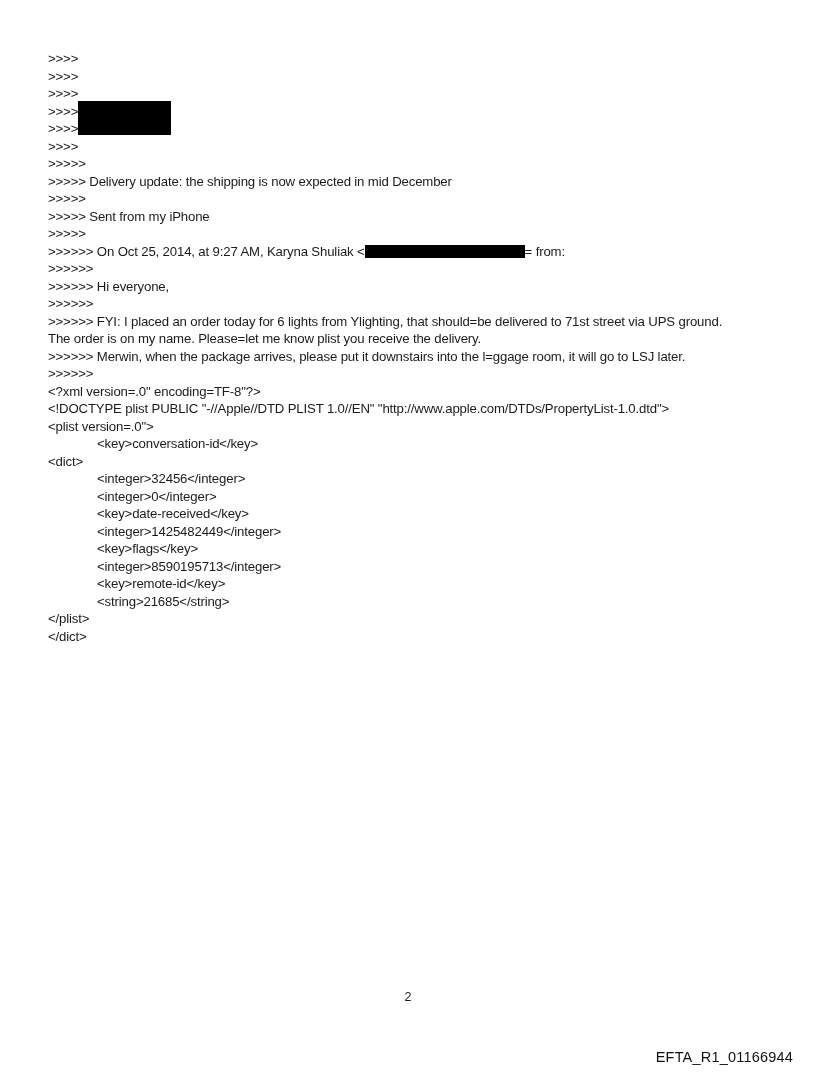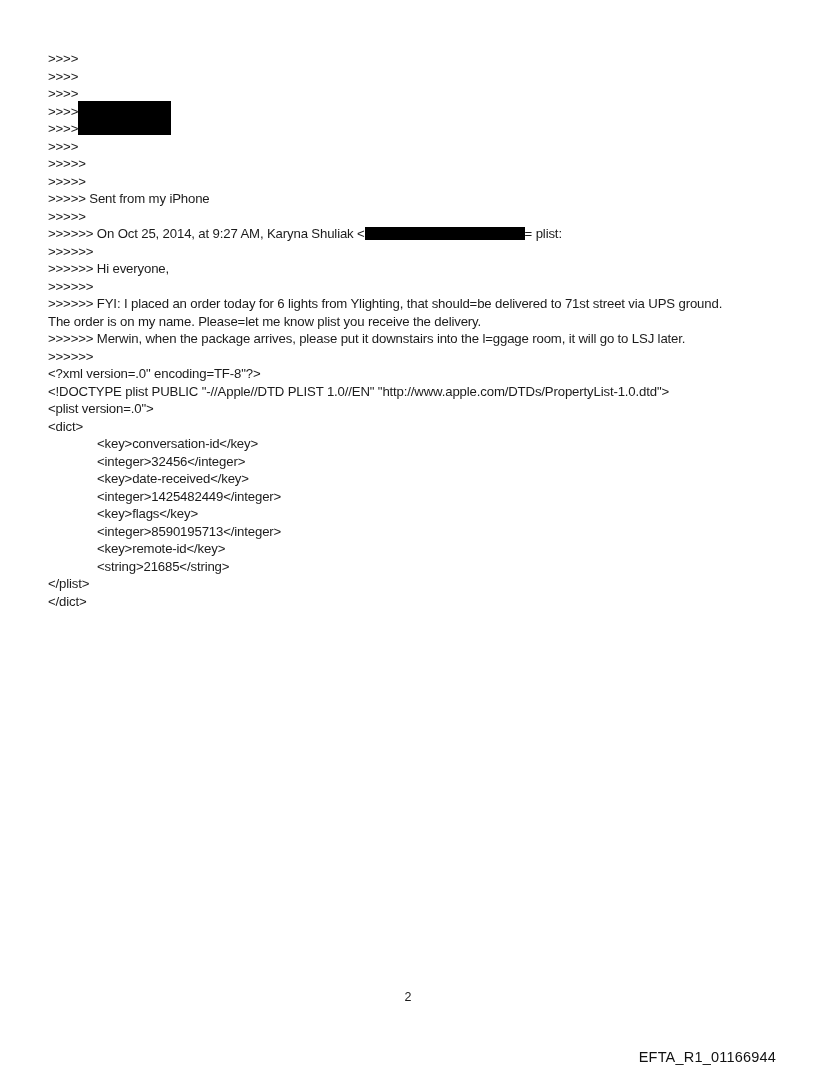--- a/index.html
+++ b/index.html
@@ -46,55 +46,57 @@
     position: absolute;
     top: 990px;
     left: 0;
     right: 0;
     text-align: center;
     font-size: 12.5px;
   }
   .bates {
     position: absolute;
     top: 1049px;
-    right: 40px;
+    right: 23px;
     font-size: 14.5px;
     letter-spacing: 0.2px;
     color: #111111;
   }
 </style>
 </head>
 <body>
 
 <div class="page">
   <div class="content">
       <div class="line"><span>&gt;&gt;&gt;&gt;</span></div>
       <div class="line"><span>&gt;&gt;&gt;&gt;</span></div>
       <div class="line"><span>&gt;&gt;&gt;&gt;</span></div>
       <div class="line"><span>&gt;&gt;&gt;&gt;</span></div>
       <div class="line"><span>&gt;&gt;&gt;&gt;</span></div>
       <div class="line"><span>&gt;&gt;&gt;&gt;</span></div>
       <div class="line"><span>&gt;&gt;&gt;&gt;&gt;</span></div>
+      <div class="line"><span>&gt;&gt;&gt;&gt;&gt; Delivery update: the shipping is now expected in mid December</span></div>
       <div class="line"><span>&gt;&gt;&gt;&gt;&gt;</span></div>
       <div class="line"><span>&gt;&gt;&gt;&gt;&gt; Sent from my iPhone</span></div>
       <div class="line"><span>&gt;&gt;&gt;&gt;&gt;</span></div>
-      <div class="line"><span>&gt;&gt;&gt;&gt;&gt;&gt; On Oct 25, 2014, at 9:27 AM, Karyna Shuliak &lt;</span><span class="redact-inline" style="width: 160px;"></span><span>= plist:</span></div>
+      <div class="line"><span>&gt;&gt;&gt;&gt;&gt;&gt; On Oct 25, 2014, at 9:27 AM, Karyna Shuliak &lt;</span><span class="redact-inline" style="width: 160px;"></span><span>= from:</span></div>
       <div class="line"><span>&gt;&gt;&gt;&gt;&gt;&gt;</span></div>
       <div class="line"><span>&gt;&gt;&gt;&gt;&gt;&gt; Hi everyone,</span></div>
       <div class="line"><span>&gt;&gt;&gt;&gt;&gt;&gt;</span></div>
       <div class="line"><span>&gt;&gt;&gt;&gt;&gt;&gt; FYI: I placed an order today for 6 lights from Ylighting, that should=be delivered to 71st street via UPS ground.</span></div>
       <div class="line"><span>The order is on my name. Please=let me know plist you receive the delivery.</span></div>
       <div class="line"><span>&gt;&gt;&gt;&gt;&gt;&gt; Merwin, when the package arrives, please put it downstairs into the l=ggage room, it will go to LSJ later.</span></div>
       <div class="line"><span>&gt;&gt;&gt;&gt;&gt;&gt;</span></div>
       <div class="line"><span>&lt;?xml version=.0" encoding=TF-8"?&gt;</span></div>
       <div class="line"><span>&lt;!DOCTYPE plist PUBLIC "-//Apple//DTD PLIST 1.0//EN" "http://www.apple.com/DTDs/PropertyList-1.0.dtd"&gt;</span></div>
       <div class="line"><span>&lt;plist version=.0"&gt;</span></div>
+      <div class="line indent"><span>&lt;key&gt;conversation-id&lt;/key&gt;</span></div>
       <div class="line"><span>&lt;dict&gt;</span></div>
-      <div class="line indent"><span>&lt;key&gt;conversation-id&lt;/key&gt;</span></div>
       <div class="line indent"><span>&lt;integer&gt;32456&lt;/integer&gt;</span></div>
+      <div class="line indent"><span>&lt;integer&gt;0&lt;/integer&gt;</span></div>
       <div class="line indent"><span>&lt;key&gt;date-received&lt;/key&gt;</span></div>
       <div class="line indent"><span>&lt;integer&gt;1425482449&lt;/integer&gt;</span></div>
       <div class="line indent"><span>&lt;key&gt;flags&lt;/key&gt;</span></div>
       <div class="line indent"><span>&lt;integer&gt;8590195713&lt;/integer&gt;</span></div>
       <div class="line indent"><span>&lt;key&gt;remote-id&lt;/key&gt;</span></div>
       <div class="line indent"><span>&lt;string&gt;21685&lt;/string&gt;</span></div>
       <div class="line"><span>&lt;/plist&gt;</span></div>
       <div class="line"><span>&lt;/dict&gt;</span></div>
     </div>
   <div class="page-number">2</div>

